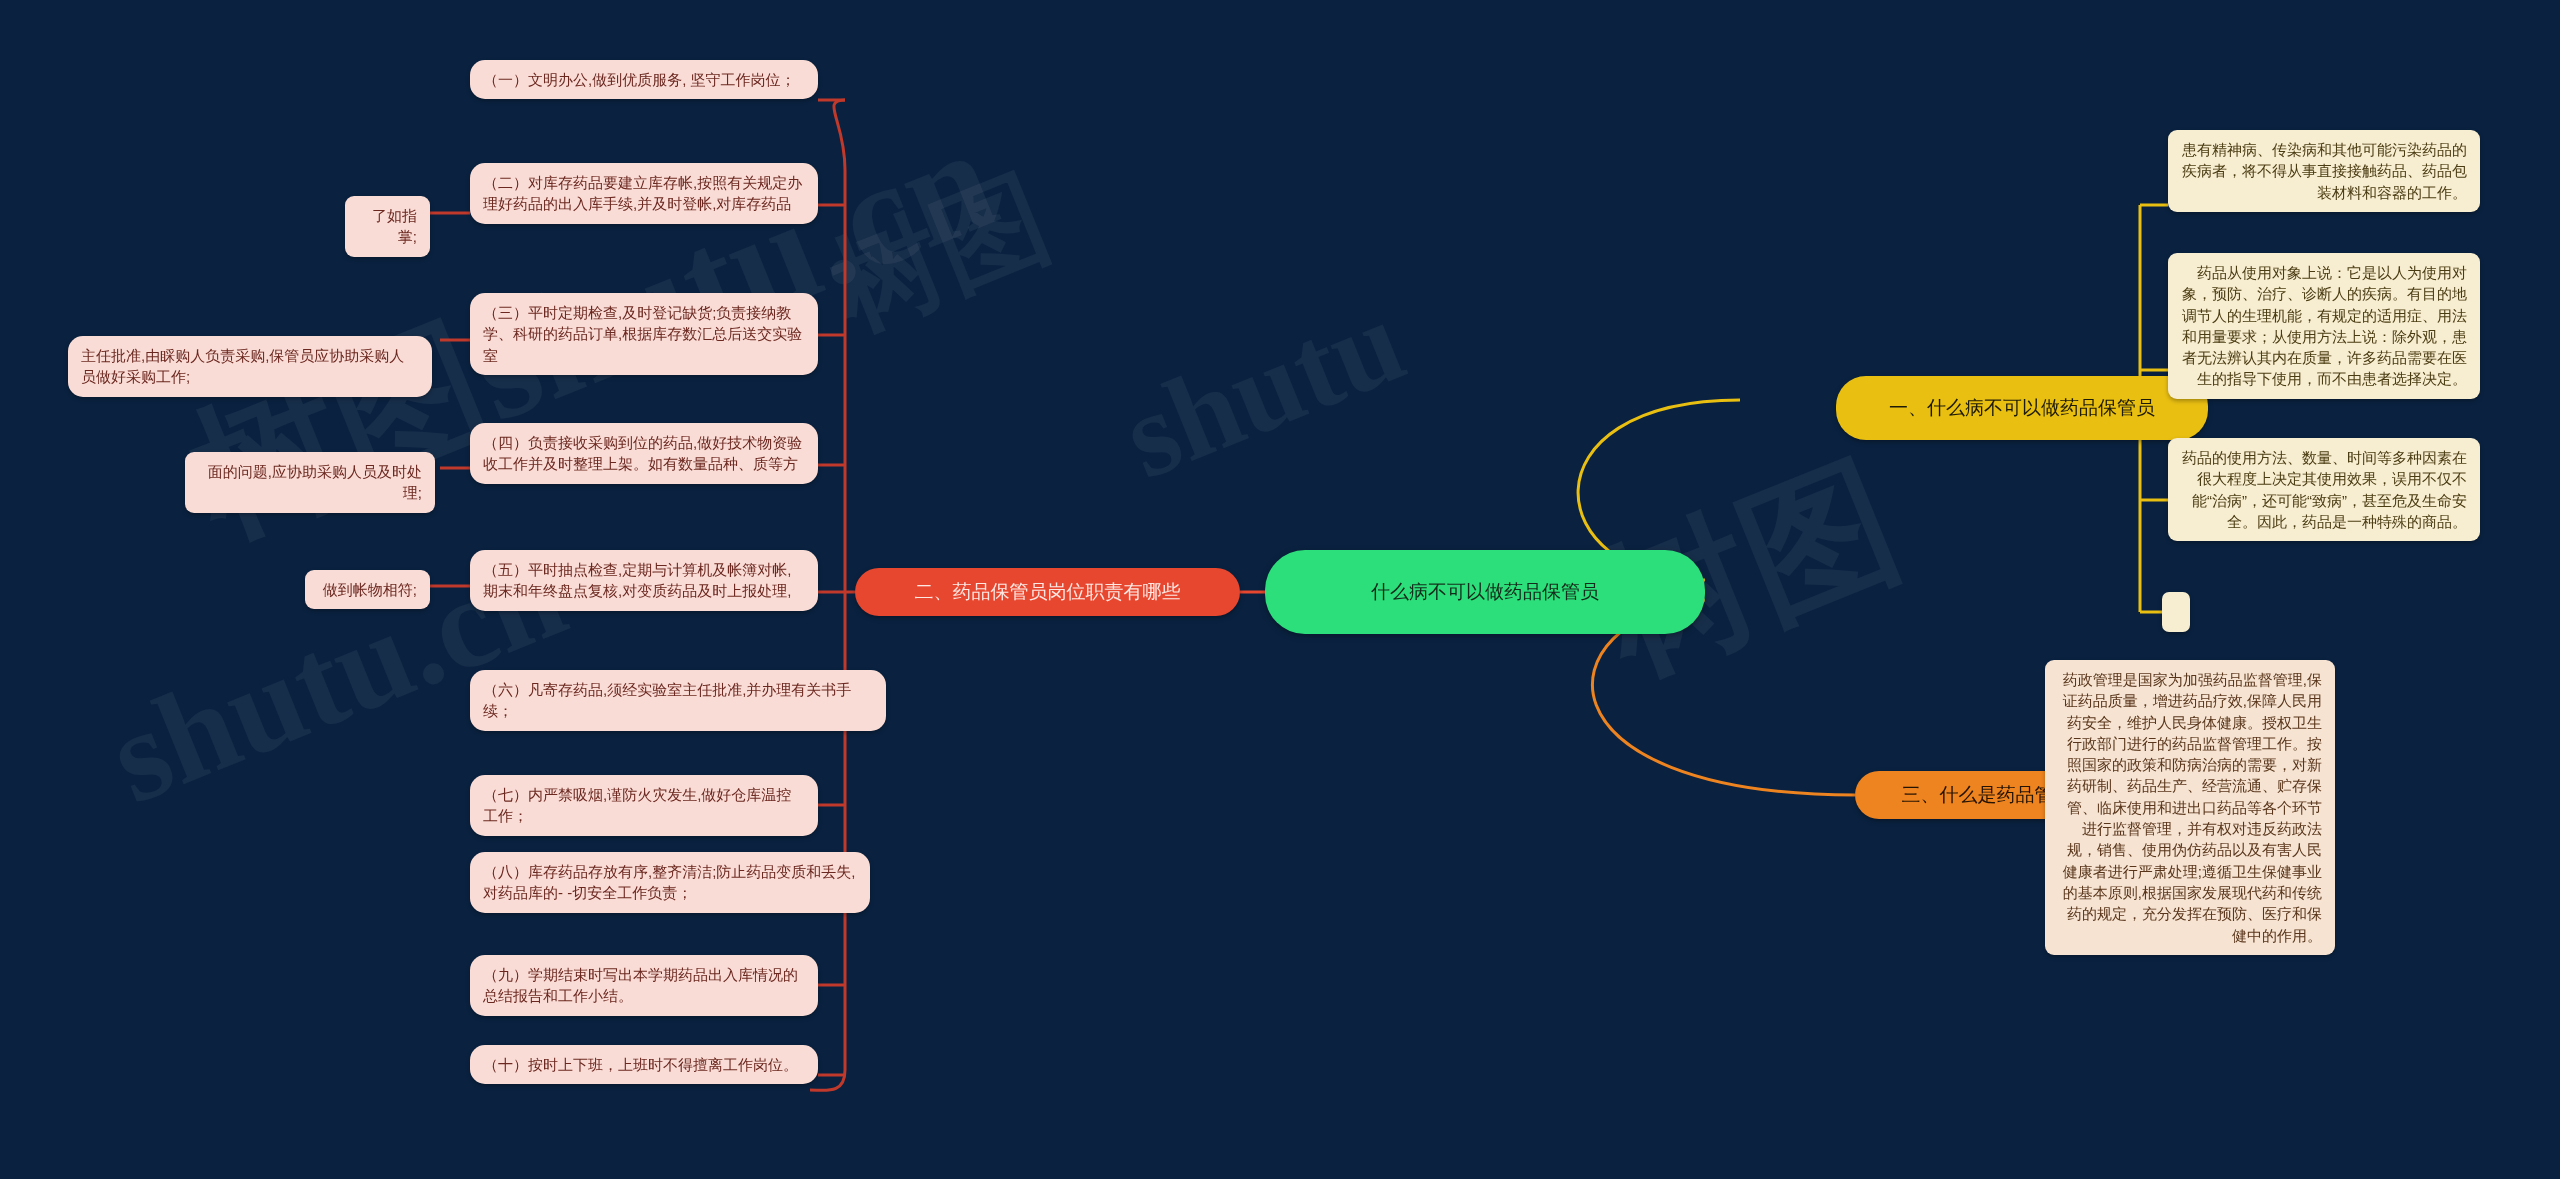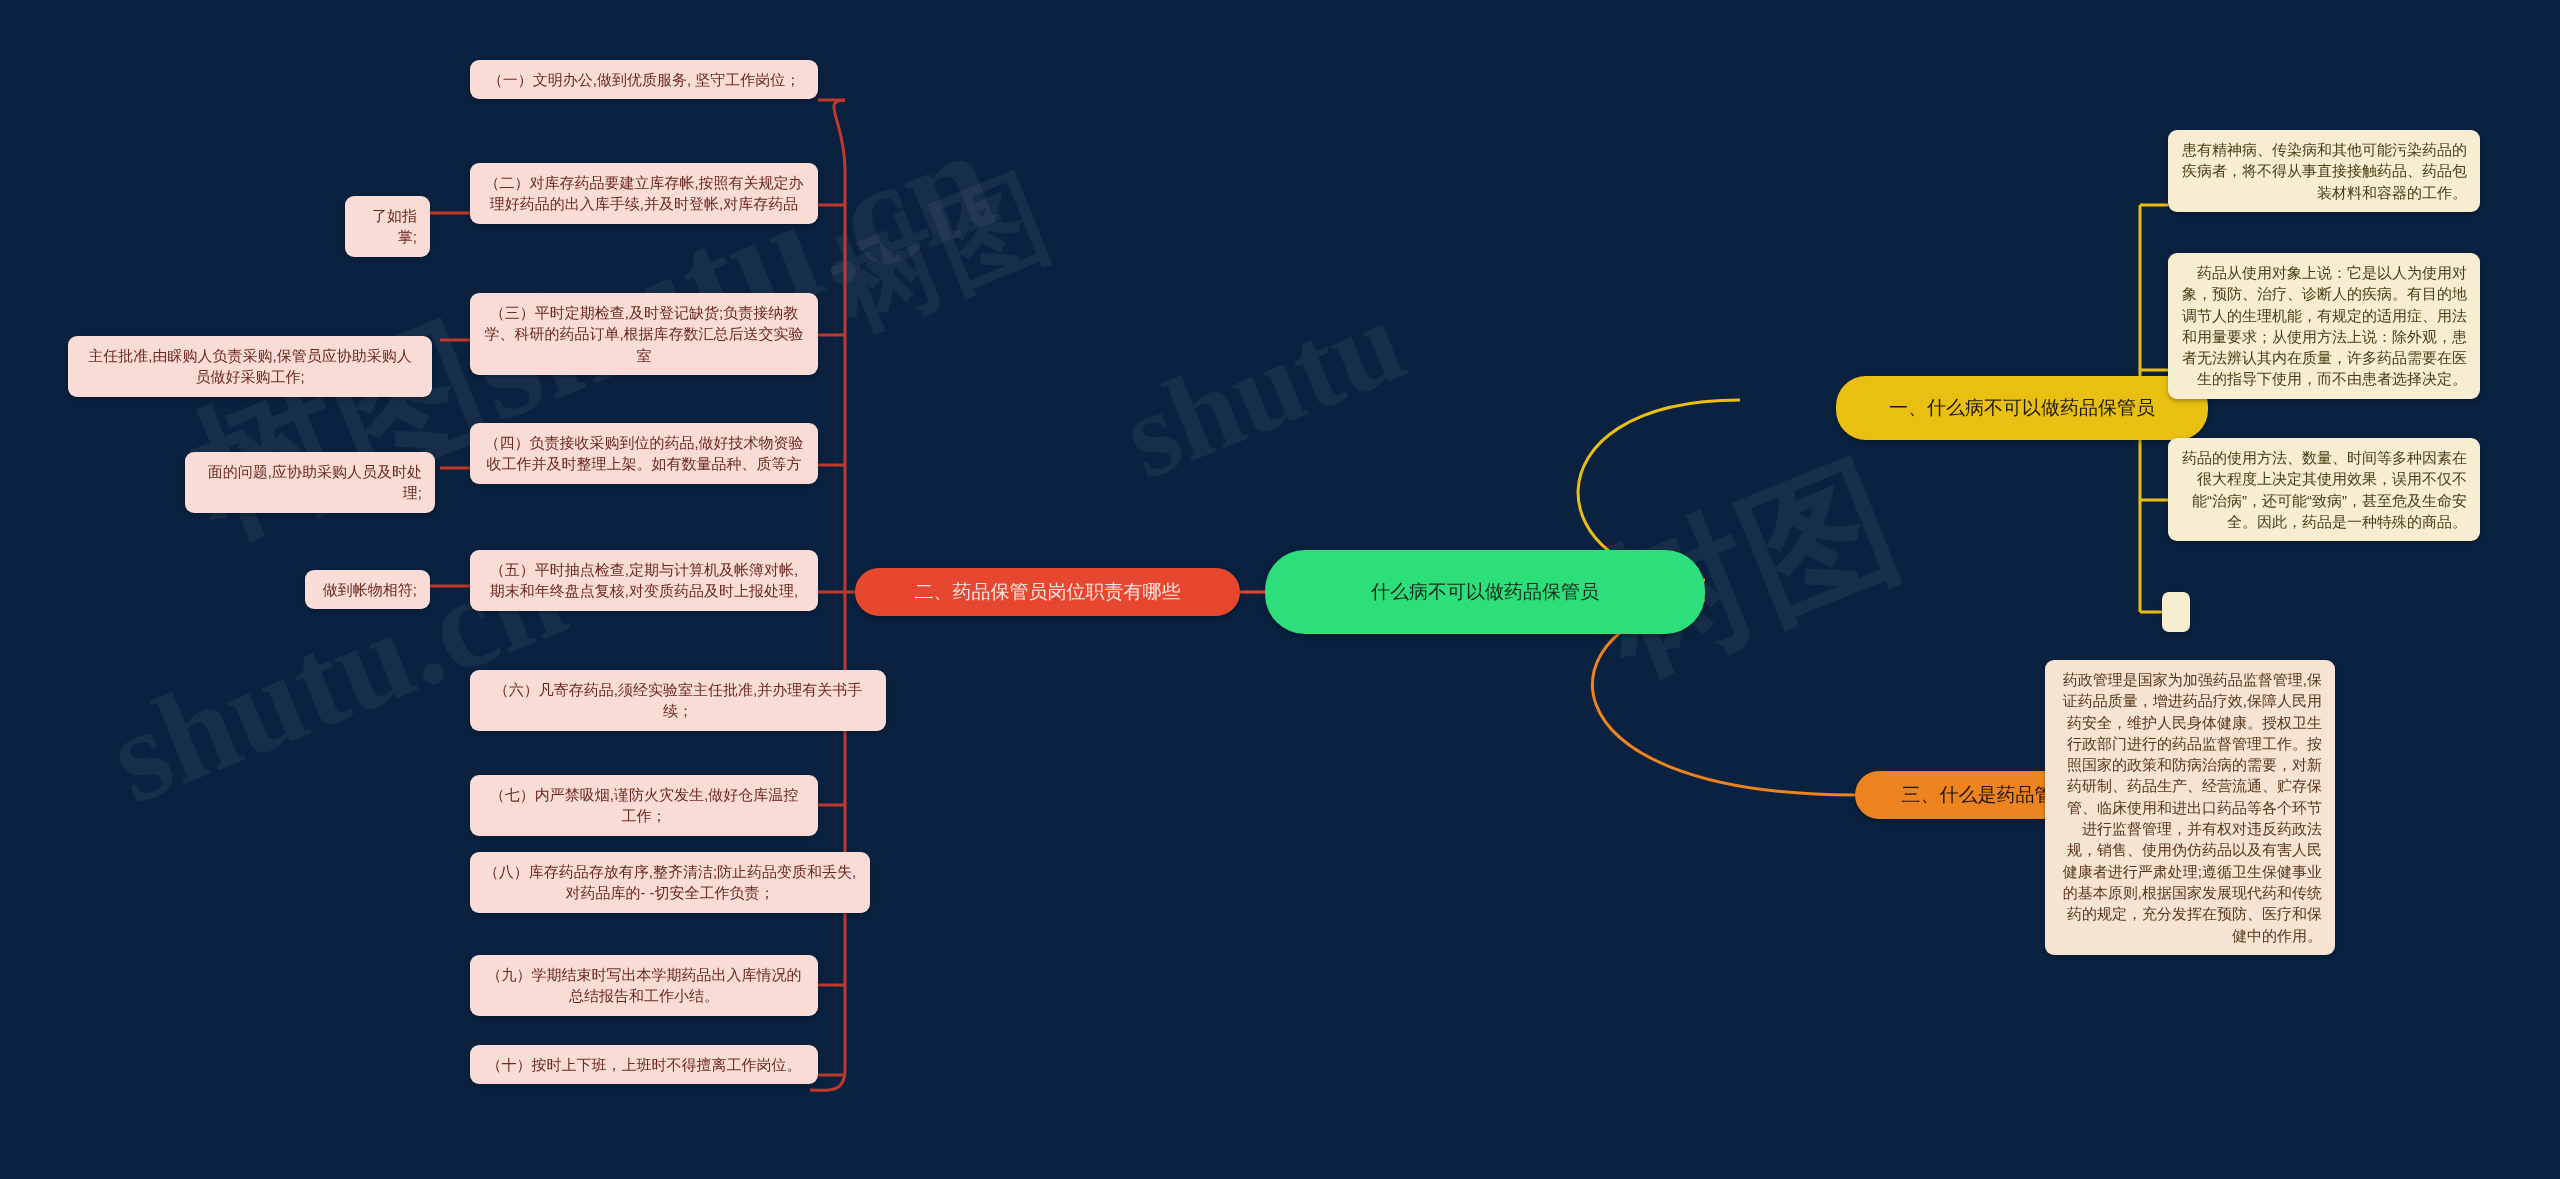--- a/index.html
+++ b/index.html
@@ -85,21 +85,21 @@
     border-radius: 9px;
     padding: 9px 13px;
     font-size: 15px;
     box-shadow: 0 2px 4px rgba(0,0,0,0.3);
   }
   .leaf-pink   { background: #fadcd6; color: #6b2820; }
   .leaf-cream  { background: #f7edd0; color: #4a3c12; }
   .leaf-peach  { background: #f6e3d2; color: #59361b; }
 
   .leaf-right  { text-align: right; }
-  .leaf-left   { text-align: center; }
+  .leaf-left   { text-align: left; border-radius: 15px; }
   .leaf-tight  { text-align: right; }
   .stub {
     background: #f7edd0;
     border-radius: 7px;
     box-shadow: 0 2px 4px rgba(0,0,0,0.3);
   }
 </style>
 </head>
 <body>
 

